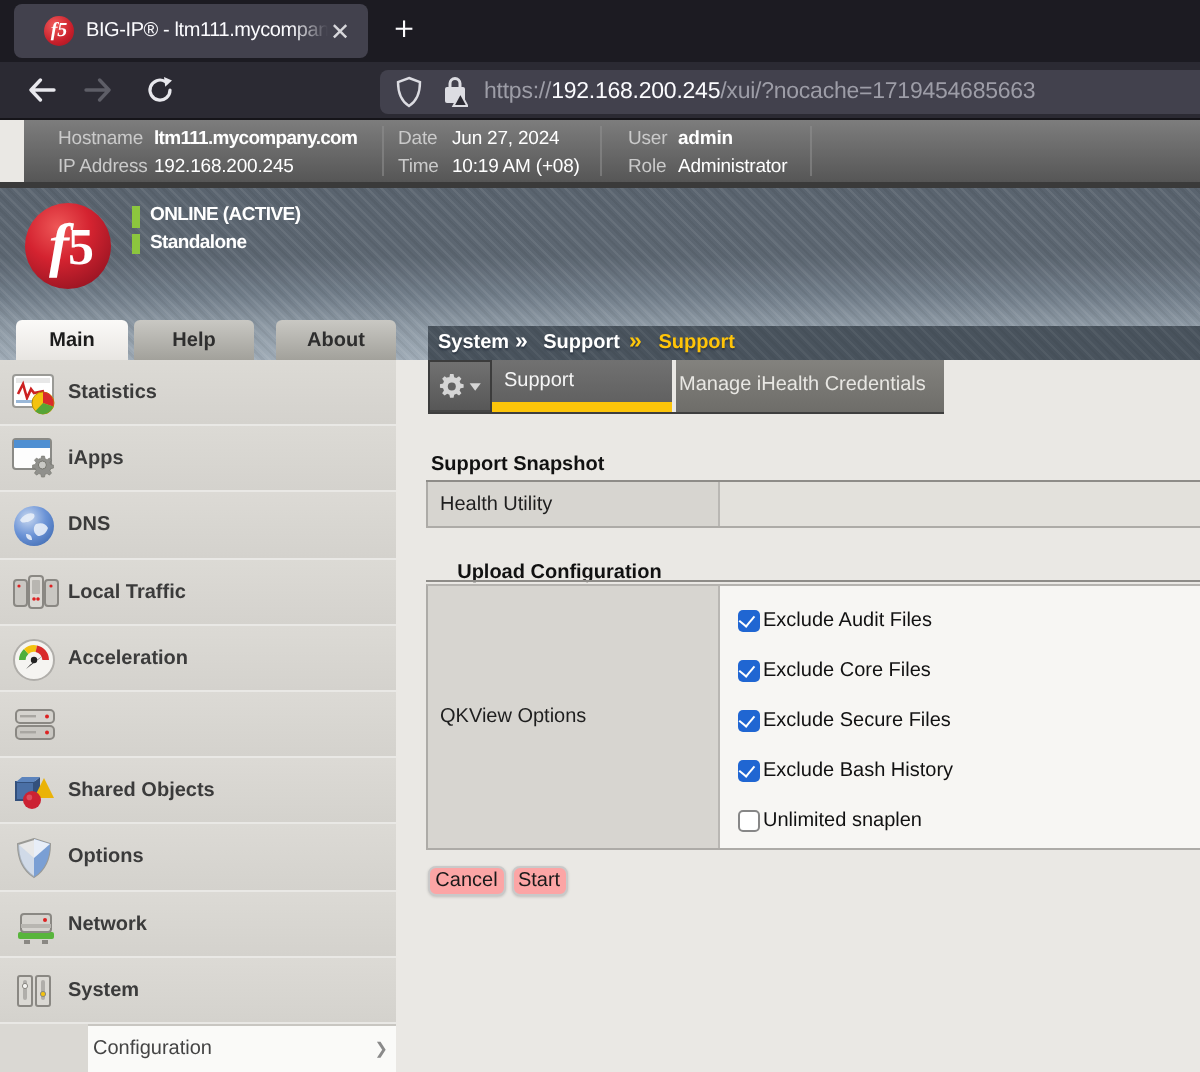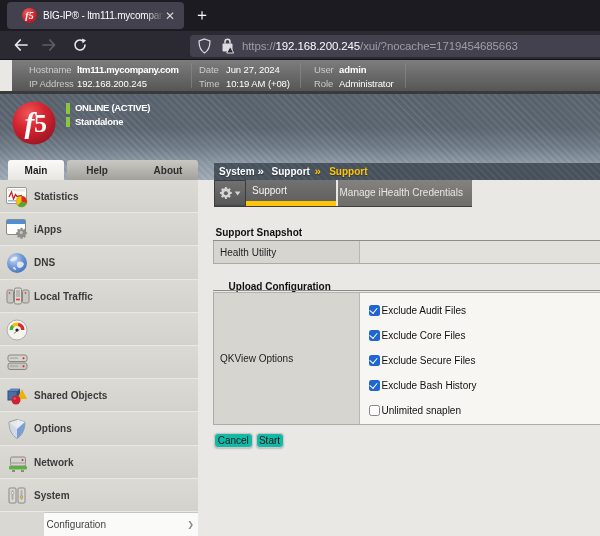--- a/index.html
+++ b/index.html
@@ -30,21 +30,21 @@
  repeating-linear-gradient(45deg,rgba(255,255,255,0.07) 0 1px,rgba(255,255,255,0) 1.2px 2.6px,rgba(0,0,0,0.05) 2.6px 3.8px,rgba(0,0,0,0) 3.8px 5px),
  linear-gradient(180deg,#5a646f 0%,#5d6772 40%,#717d89 62%,#8d99a4 80%,#a0acb7 100%);}
 #obar1{left:66px;top:103px;width:4px;height:10.5px;background:#8cc63e;}
 #obar2{left:66px;top:116.5px;width:4px;height:10.5px;background:#8cc63e;}
 #ontext{left:75px;top:101px;color:#fff;font-size:9.5px;letter-spacing:-0.3px;font-weight:bold;line-height:13px;}
 #sttext{left:75px;top:115px;color:#fff;font-size:9.5px;letter-spacing:-0.3px;font-weight:bold;line-height:13px;}
 
 .ltab{top:160px;height:20px;border-radius:3px 3px 0 0;font-size:10px;font-weight:bold;text-align:center;line-height:21px;}
 #tabMain{left:8px;width:56px;background:linear-gradient(#fbfaf8,#e8e6e2);color:#1c1c1c;}
 #tabHelp{left:67px;width:60px;background:linear-gradient(#c9c8c3,#a2a19b);color:#2e2e2e;}
-#tabAbout{left:114px;width:60px;background:linear-gradient(#c9c8c3,#a2a19b);color:#2e2e2e;padding-left:24px;}
+#tabAbout{left:138px;width:60px;background:linear-gradient(#c9c8c3,#a2a19b);color:#2e2e2e;}
 
 #sidebar{left:0;top:180px;width:198px;height:356px;background:#dad8d3;}
 .mrow{position:absolute;left:0;width:198px;height:32.3px;border-bottom:1px solid #e9e8e5;background:linear-gradient(#dcdad5,#d4d2cd);}
 .mrow .mtxt{position:absolute;left:34px;top:0;height:33px;line-height:33px;font-size:10px;font-weight:bold;color:#3b3b3b;}
 .mrow svg{position:absolute;left:6px;top:6px;}
 #submenu{left:44px;top:512px;width:154px;height:24px;background:#fafaf8;border-top:1px solid #c8c6c1;}
 #submenu .stxt{position:absolute;left:2.5px;top:0;height:24px;line-height:23px;font-size:10px;color:#444;}
 #submenu .chev{position:absolute;right:4px;top:0;height:24px;line-height:23px;font-size:8px;color:#8a8a8a;}
 
 #breadcrumb{left:214px;top:163px;width:386px;height:17px;
@@ -67,21 +67,21 @@
 #hselect{position:absolute;left:150px;top:1px;width:199px;height:18px;background:#f2f1ee;border:1px solid #9a99a4;border-radius:4.5px;font-size:10px;color:#111;line-height:18px;}
 #t2{left:213px;top:292px;width:387px;height:131px;background:#d7d5d0;border-bottom:1px solid #adaba7;border-left:1px solid #adaba7;border-top:1px solid #b5b3af;}
 #t2val{position:absolute;left:145px;top:0;width:242px;height:131px;background:#f7f6f3;border-left:1px solid #b9b7b3;}
 #t2 .lbl{position:absolute;left:6px;top:58px;height:16px;line-height:16px;font-size:10px;color:#1e1e1e;}
 .cbrow{position:absolute;left:9px;height:25px;}
 .cbox{position:absolute;left:0;top:7px;width:10.5px;height:10.5px;border-radius:2.5px;}
 .cbox.on{background:#2066d2;}
 .cbox.on:after{content:"";position:absolute;left:2.4px;top:1.2px;width:3.6px;height:6px;border:solid #fff;border-width:0 1.6px 1.6px 0;transform:rotate(40deg);}
 .cbox.off{background:#fff;border:1px solid #878787;width:8.5px;height:8.5px;}
 .cblbl{position:absolute;left:12.5px;top:0;height:25px;line-height:25.5px;font-size:10px;color:#111;white-space:nowrap;}
-.btn{position:absolute;background:#14b8a6;border:1px solid #c9c9c9;border-radius:4px;font-size:10px;color:#1a1a1a;text-align:center;box-shadow:0 0.5px 1.5px rgba(0,0,0,0.18);}
+.btn{position:absolute;background:#fca5a5;border:1px solid #c9c9c9;border-radius:4px;font-size:10px;color:#1a1a1a;text-align:center;box-shadow:0 0.5px 1.5px rgba(0,0,0,0.18);}
 </style>
 </head>
 <body>
 
 <div class="abs" id="tabbar"></div>
 <div class="abs" id="tab"></div>
 <div class="abs" id="favicon">
     <span>f5</span>
   </div>
 <div class="abs" id="tabtitle">BIG-IP® - ltm111.mycompany.com</div>
@@ -209,20 +209,21 @@
     </div>
 <div class="mrow abs" style="top:312.8px;">
       <svg width="22" height="22" viewBox="0 0 22 22">
         <circle cx="11" cy="11" r="10" fill="#f5f4f1" stroke="#b0aeaa"></circle>
         <path d="M3.5 11 A7.5 7.5 0 0 1 6 5.5 L8.2 8 A4.2 4.2 0 0 0 6.8 11 Z" fill="#4faf3c"></path>
         <path d="M6 5.5 A7.5 7.5 0 0 1 12.5 3.7 L11.8 7 A4.2 4.2 0 0 0 8.2 8 Z" fill="#f3c20f"></path>
         <path d="M12.5 3.7 A7.5 7.5 0 0 1 18.5 11 L15.2 11 A4.2 4.2 0 0 0 11.8 7 Z" fill="#d92b2b"></path>
         <path d="M7 15.5 L16 8.5 L9.2 13.2 Z" fill="#222"></path>
         <circle cx="11" cy="11" r="1.6" fill="#222"></circle>
       </svg>
+      <span class="mtxt">Acceleration</span>
     </div>
 <div class="mrow abs" style="top:346.0px;">
       <svg width="23" height="22" viewBox="0 0 23 22">
         <g stroke="#8a8883">
           <rect x="2" y="3" width="19" height="6.5" rx="2" fill="#d5d3ce"></rect>
           <rect x="2" y="11" width="19" height="6.5" rx="2" fill="#c9c7c2"></rect>
         </g>
         <circle cx="17.5" cy="6.2" r="1" fill="#d22"></circle>
         <circle cx="17.5" cy="14.2" r="1" fill="#d22"></circle>
         <rect x="4" y="5.5" width="8" height="1.2" fill="#a8a6a1"></rect>

